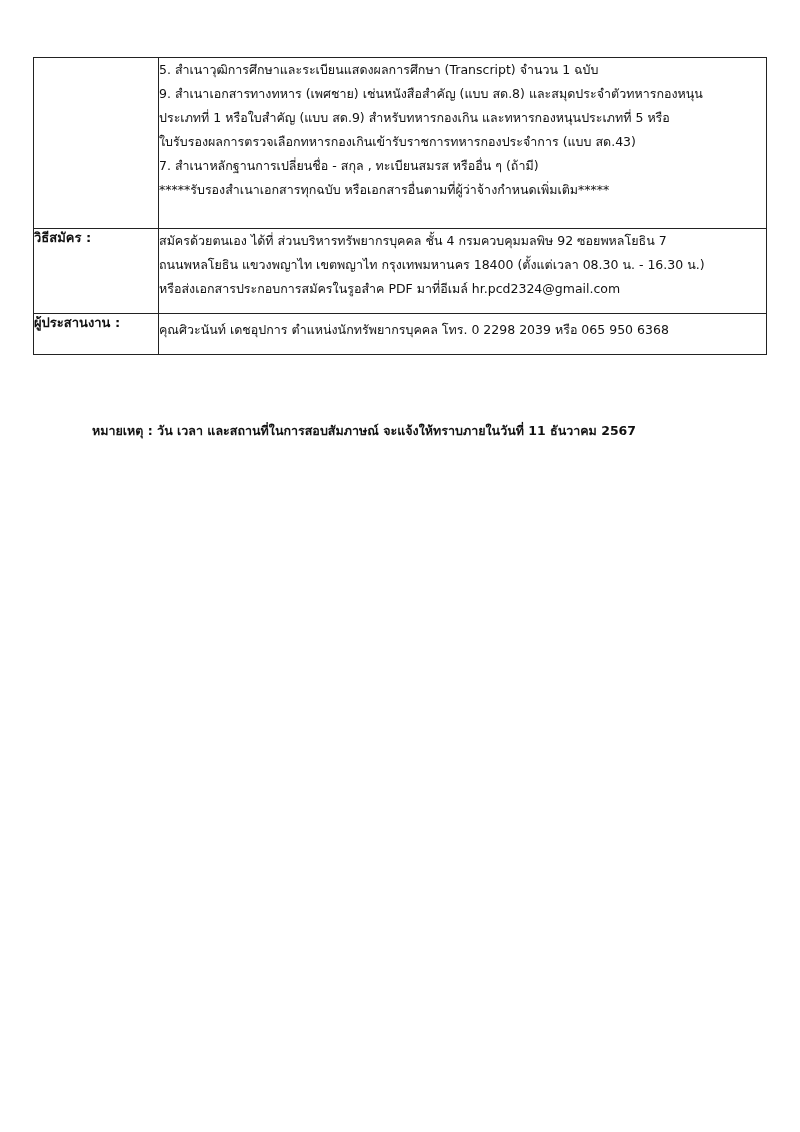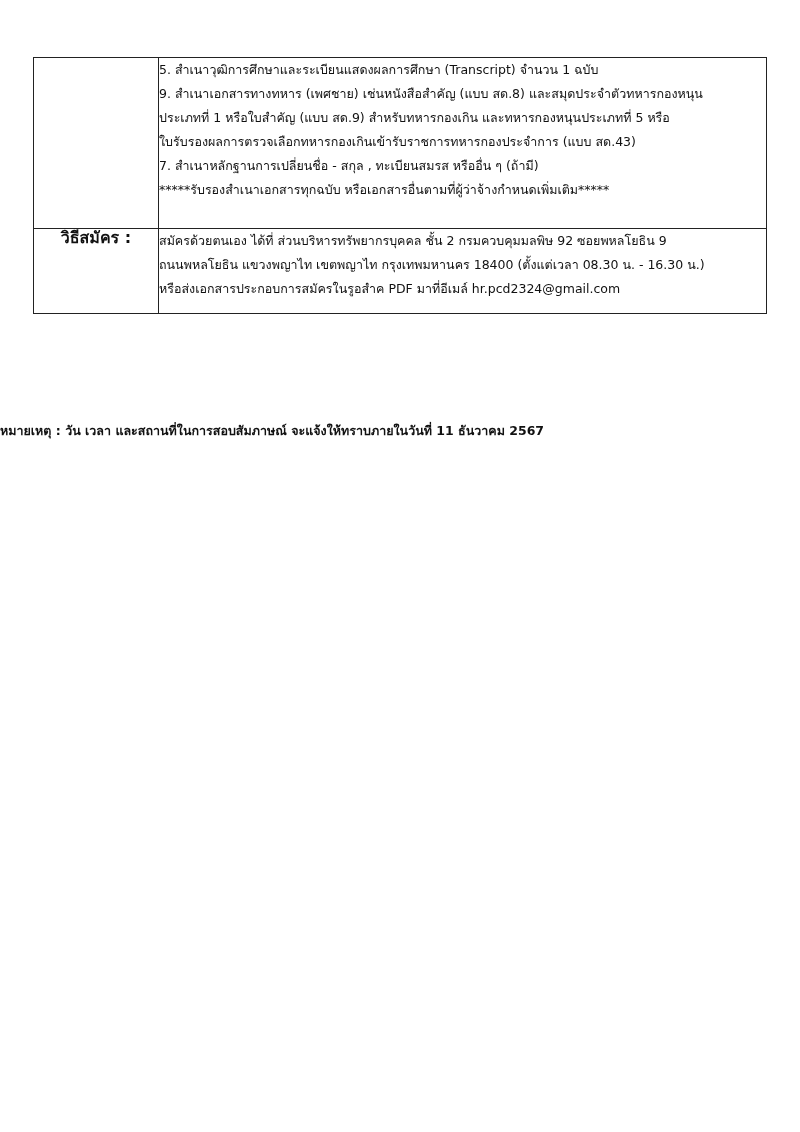--- a/index.html
+++ b/index.html
@@ -2,32 +2,32 @@
 <html><head>
 <meta charset="utf-8">
 <style>
   html, body { margin:0; padding:0; background:#ffffff; }
   body { width:800px; height:1132px; position:relative; overflow:hidden;
          font-family:"DejaVu Sans", "Liberation Sans", sans-serif; color:#111; }
   .doc-table { position:absolute; left:33px; top:57px; width:734px;
                border-collapse:collapse; table-layout:fixed; }
   .doc-table td { border:1.4px solid #222; vertical-align:top; padding:0; }
   .col-label { width:125px; }
-  .label { text-align:center; font-weight:bold; font-size:16px;
+  .label { text-align:left; font-weight:bold; font-size:13px;
            padding:6px 5px 0 4px; white-space:nowrap; line-height:18px;margin-top:21px; }
   .content { padding:3px 8px 4px 9px; font-size:12.5px; }
   .content .line { line-height:24px; white-space:nowrap; }
   .bold { font-weight:normal; }
   .row-1 td { height:170px; }
   .row-2 td { height:84px; }
   .row-3 td { height:36px; }
   .row-4 td { height:33px; }
   .row-3 .content, .row-4 .content { padding-top:4px; }
   .row-3 .content .line, .row-4 .content .line { line-height:24px; }
-  .note { position:absolute; left:0; width:636px; top:421px; text-align:left;
+  .note { position:absolute; left:0; width:636px; top:421px; text-align:right;
           font-weight:bold; font-size:12.5px; white-space:nowrap; }
 </style>
 </head>
 <body>
 
 <table class="doc-table">
   <colgroup>
     <col class="col-label">
     <col>
   </colgroup>
@@ -39,21 +39,27 @@
       <div class="line">9. สำเนาเอกสารทางทหาร (เพศชาย) เช่นหนังสือสำคัญ (แบบ สด.8) และสมุดประจำตัวทหารกองหนุน</div>
       <div class="line">ประเภทที่ 1 หรือใบสำคัญ (แบบ สด.9) สำหรับทหารกองเกิน และทหารกองหนุนประเภทที่ 5 หรือ</div>
       <div class="line">ใบรับรองผลการตรวจเลือกทหารกองเกินเข้ารับราชการทหารกองประจำการ (แบบ สด.43)</div>
       <div class="line">7. สำเนาหลักฐานการเปลี่ยนชื่อ - สกุล , ทะเบียนสมรส หรืออื่น ๆ (ถ้ามี)</div>
       <div class="line bold">*****รับรองสำเนาเอกสารทุกฉบับ หรือเอกสารอื่นตามที่ผู้ว่าจ้างกำหนดเพิ่มเติม*****</div>
     </td>
   </tr>
   <tr class="row-2">
     <td class="label">วิธีสมัคร :</td>
     <td class="content">
-      <div class="line">สมัครด้วยตนเอง ได้ที่ ส่วนบริหารทรัพยากรบุคคล ชั้น 2 กรมควบคุมมลพิษ 92 ซอยพหลโยธิน 9</div>
+      <div class="line">สมัครด้วยตนเอง ได้ที่ ส่วนบริหารทรัพยากรบุคคล ชั้น 4 กรมควบคุมมลพิษ 92 ซอยพหลโยธิน 7</div>
       <div class="line">ถนนพหลโยธิน แขวงพญาไท เขตพญาไท กรุงเทพมหานคร 18400 (ตั้งแต่เวลา 08.30 น. - 16.30 น.)</div>
       <div class="line">หรือส่งเอกสารประกอบการสมัครในรูอสำค PDF มาที่อีเมล์ hr.pcd2324@gmail.com</div>
+    </td>
+  </tr>
+  <tr class="row-3">
+    <td class="label">ผู้ประสานงาน :</td>
+    <td class="content">
+      <div class="line">คุณศิวะนันท์ เดชอุปการ ตำแหน่งนักทรัพยากรบุคคล โทร. 0 2298 2039 หรือ 065 950 6368</div>
     </td>
   </tr>
 </tbody>
   </table>
 
 <div class="note">หมายเหตุ : วัน เวลา และสถานที่ในการสอบสัมภาษณ์ จะแจ้งให้ทราบภายในวันที่ 11 ธันวาคม 2567</div>
 
 </body></html>

